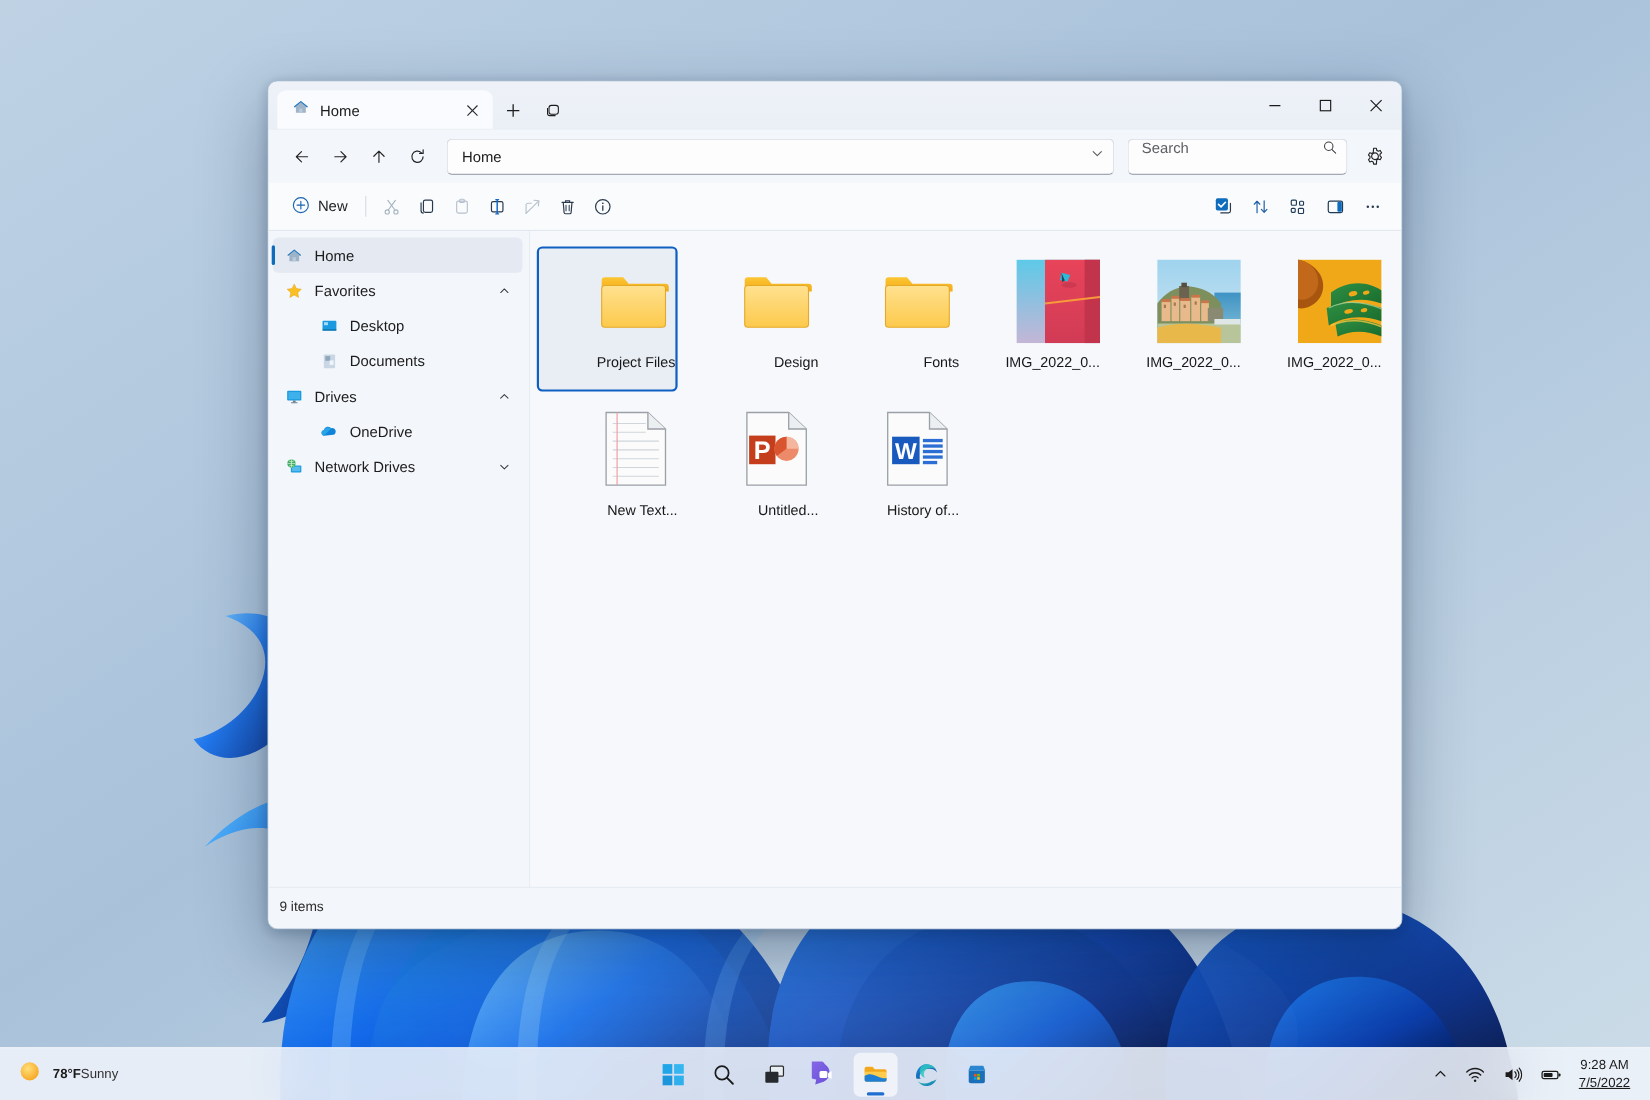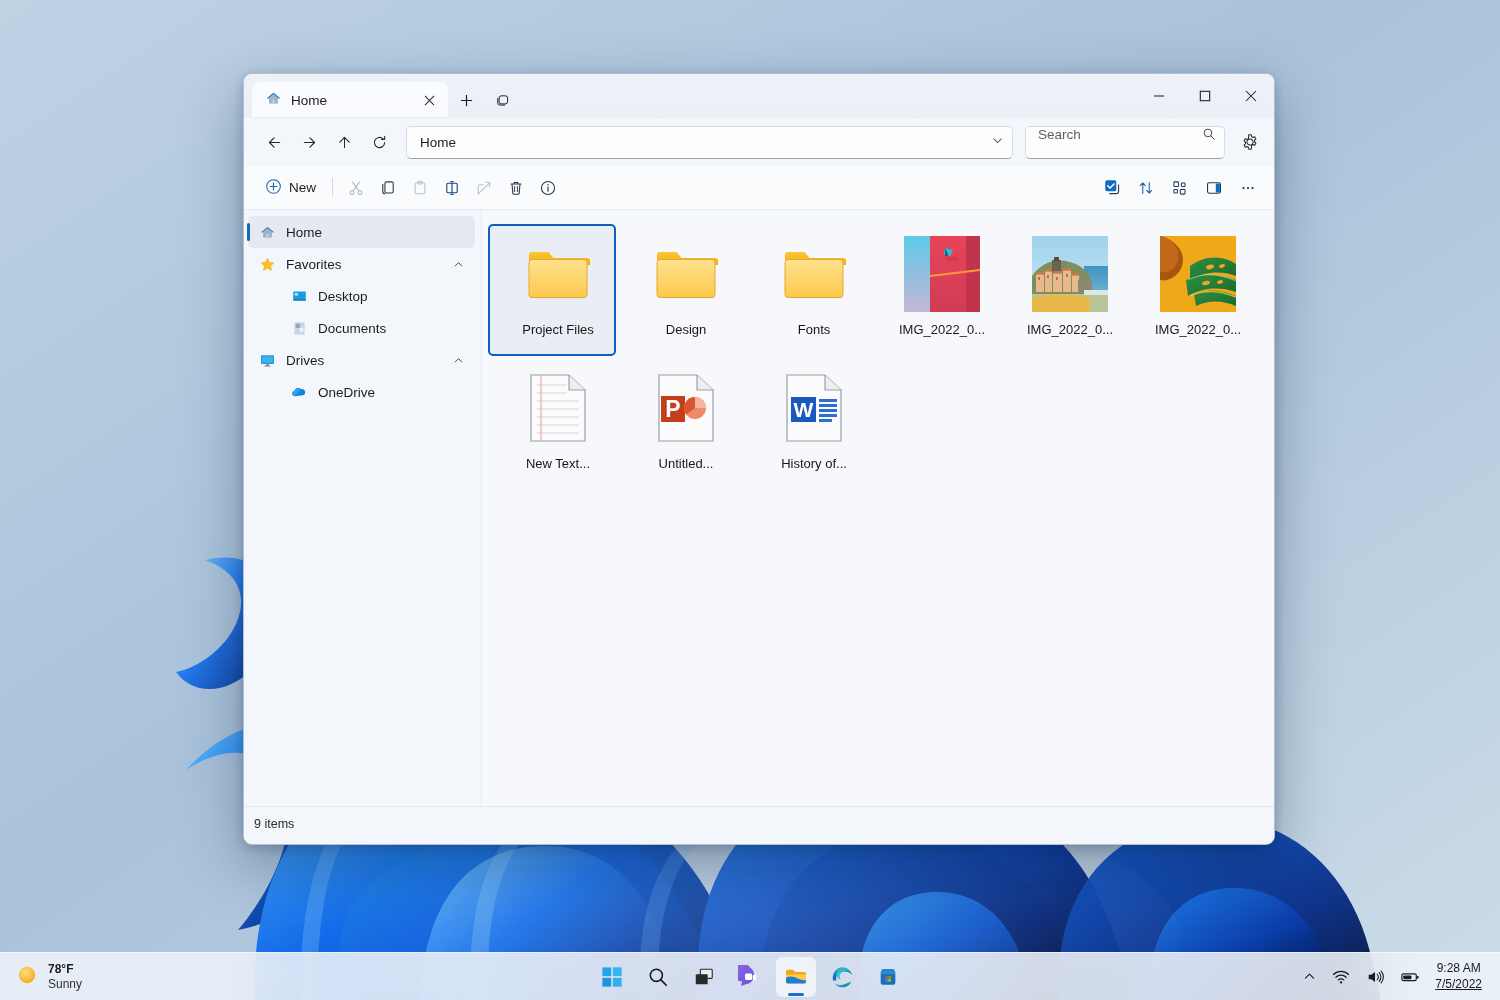--- a/index.html
+++ b/index.html
@@ -146,21 +146,21 @@
     flex: 1;
     background: #f6f8fc;
     padding: 14px 0 0 6px;
     position: relative;
   }
   #grid { display:flex; flex-wrap: wrap; align-content: flex-start; }
   .tile {
     width: 128px; height: 132px;
     margin: 0 0 2px 0;
     border-radius: 5px;
-    display:flex; flex-direction:column; align-items:center;
+    display:flex; flex-direction:column; align-items:flex-end;
     padding-top: 12px;
     position: relative;
     padding-left: 12px;
   }
   .tile.selected {
     background: #e9edf4;
     border: 2px solid #0f5fc2;
     padding-top: 10px;
   }
   .tile-ico { width: 76px; height: 76px; display:flex; align-items:center; justify-content:center; }
@@ -183,21 +183,21 @@
   
   #taskbar {
     position:absolute; left:0; bottom:0;
     width:1500px; height:48px;
     background: rgba(238,243,249,.88);
     backdrop-filter: blur(24px);
     border-top: 1px solid rgba(255,255,255,.55);
     display:flex; align-items:center;
   }
   #weather { display:flex; align-items:center; gap:10px; padding-left: 16px; height:40px; border-radius:5px; }
-  .wx-text { display:flex; flex-direction:column; line-height: 1.25; }
+  .wx-text { display:flex; flex-direction:row; line-height: 1.25; }
   .wx-temp { font-size: 12px; color:#1b1b1b; font-weight:bold; }
   .wx-cond { font-size: 12px; color:#303030; }
 
   #tb-center {
     position:absolute; left:50%; transform: translateX(-50%);
     display:flex; align-items:center; gap: 6px;
   }
   .tb-app {
     width: 40px; height: 40px; border-radius: 6px;
     display:flex; align-items:center; justify-content:center;
@@ -563,20 +563,36 @@
         <div class="navitem child">
           <span class="nav-ico">
             <svg width="18" height="18" viewBox="0 0 20 20">
               <path d="M5.2 14.6a2.9 2.9 0 0 1-.3-5.75A4.3 4.3 0 0 1 12.4 7a3.4 3.4 0 0 1 4.5 3.3 3.3 3.3 0 0 1-2.4 3.3z" fill="#0f84d8"></path>
               <path d="M5.2 14.6a2.9 2.9 0 0 1-.3-5.75A4.3 4.3 0 0 1 10.2 6.3a4.3 4.3 0 0 1 2.2.7z" fill="#28a3e8"></path>
             </svg>
           </span>
           <span class="nav-label">OneDrive</span>
         </div>
 
+        <div class="navitem">
+          <span class="nav-ico">
+            <svg width="17" height="17" viewBox="0 0 20 20">
+              <rect x="6.4" y="8.4" width="11.2" height="7.6" rx="1" fill="#1a9be0"></rect>
+              <rect x="7.6" y="9.6" width="8.8" height="5" fill="#7fd0f5" opacity=".6"></rect>
+              <circle cx="7" cy="6.4" r="4.4" fill="#3fae5e"></circle>
+              <path d="M2.6 6.4h8.8M7 2v8.8M4.3 3.4c1.6 1.4 4 1.4 5.5 0M4.3 9.4c1.6-1.4 4-1.4 5.5 0" stroke="#dff5e4" stroke-width=".75" fill="none"></path>
+            </svg>
+          </span>
+          <span class="nav-label">Network Drives</span>
+          <span class="nav-chev">
+            <svg width="11" height="11" viewBox="0 0 12 12">
+                <path d="M2.4 4.4 6 8l3.6-3.6" stroke="#39393a" stroke-width="1" fill="none" stroke-linecap="round" stroke-linejoin="round"></path>
+              </svg>
+          </span>
+        </div>
       </div>
 
       <div id="content">
         <div id="grid">
 
           <div class="tile selected">
             <div class="tile-ico">
               <svg width="66" height="56" viewBox="0 0 66 56">
                 <defs>
                   <linearGradient id="fldT" x1="0" y1="0" x2="0" y2="1">

